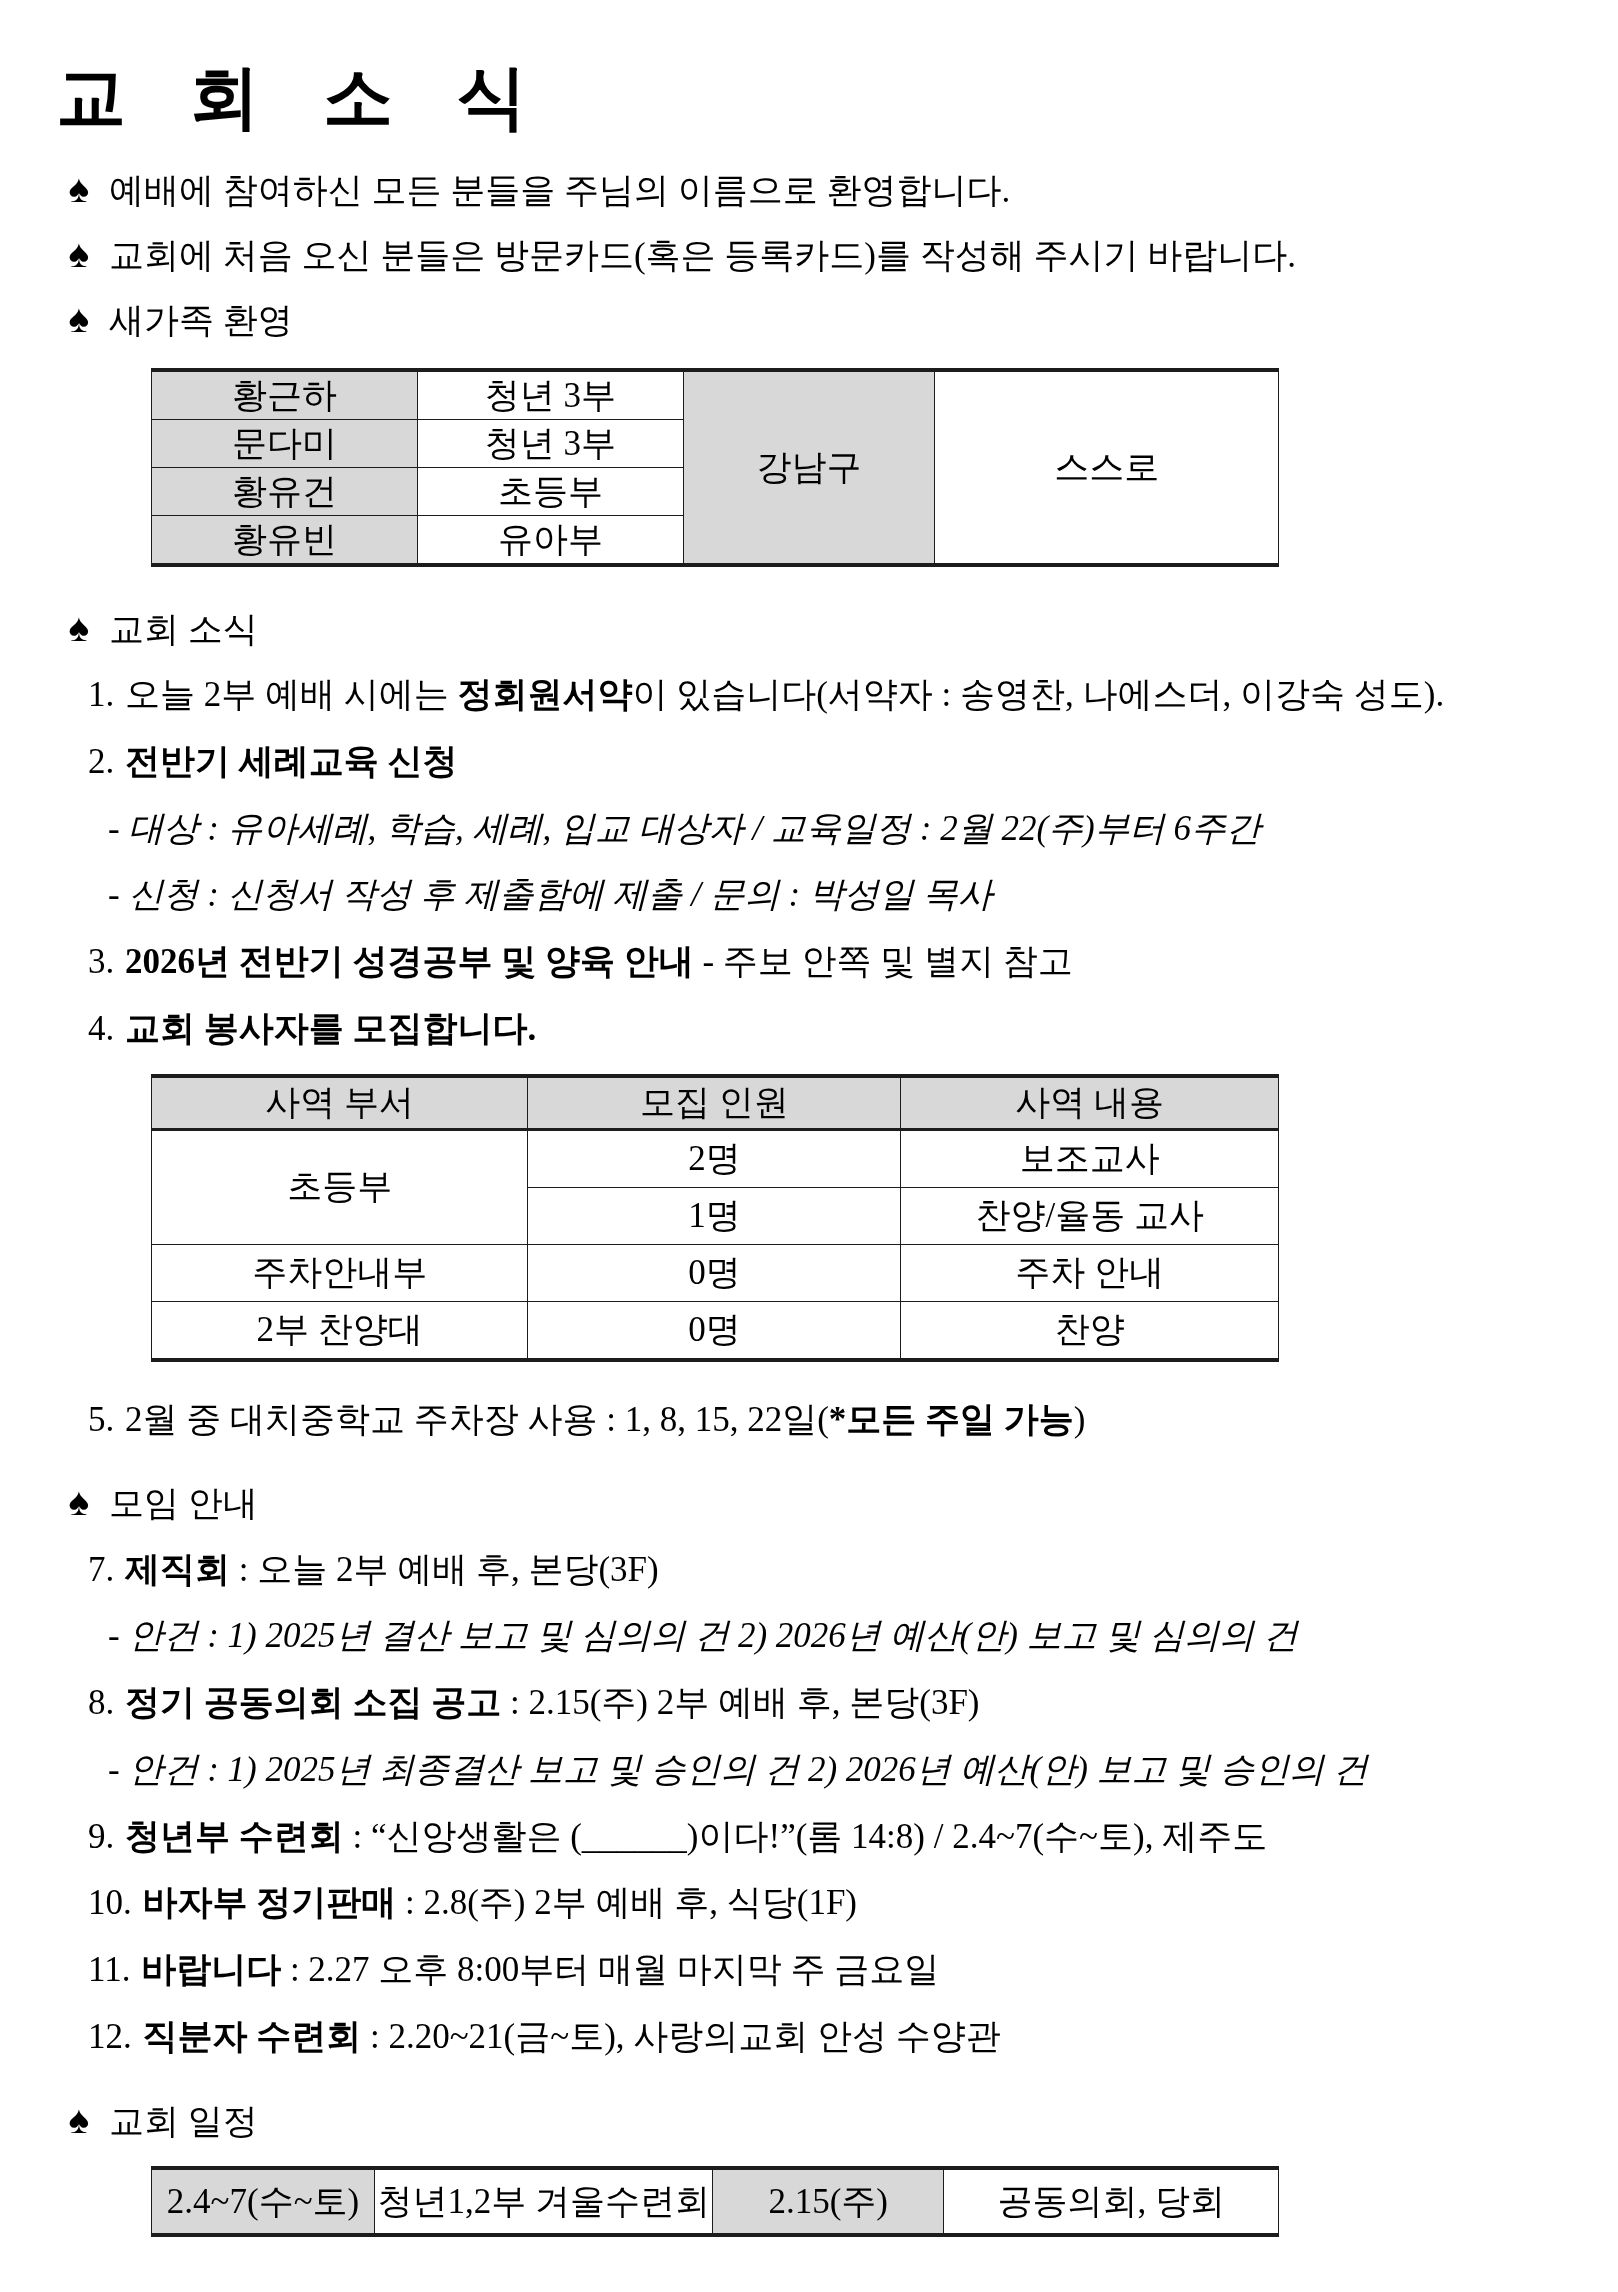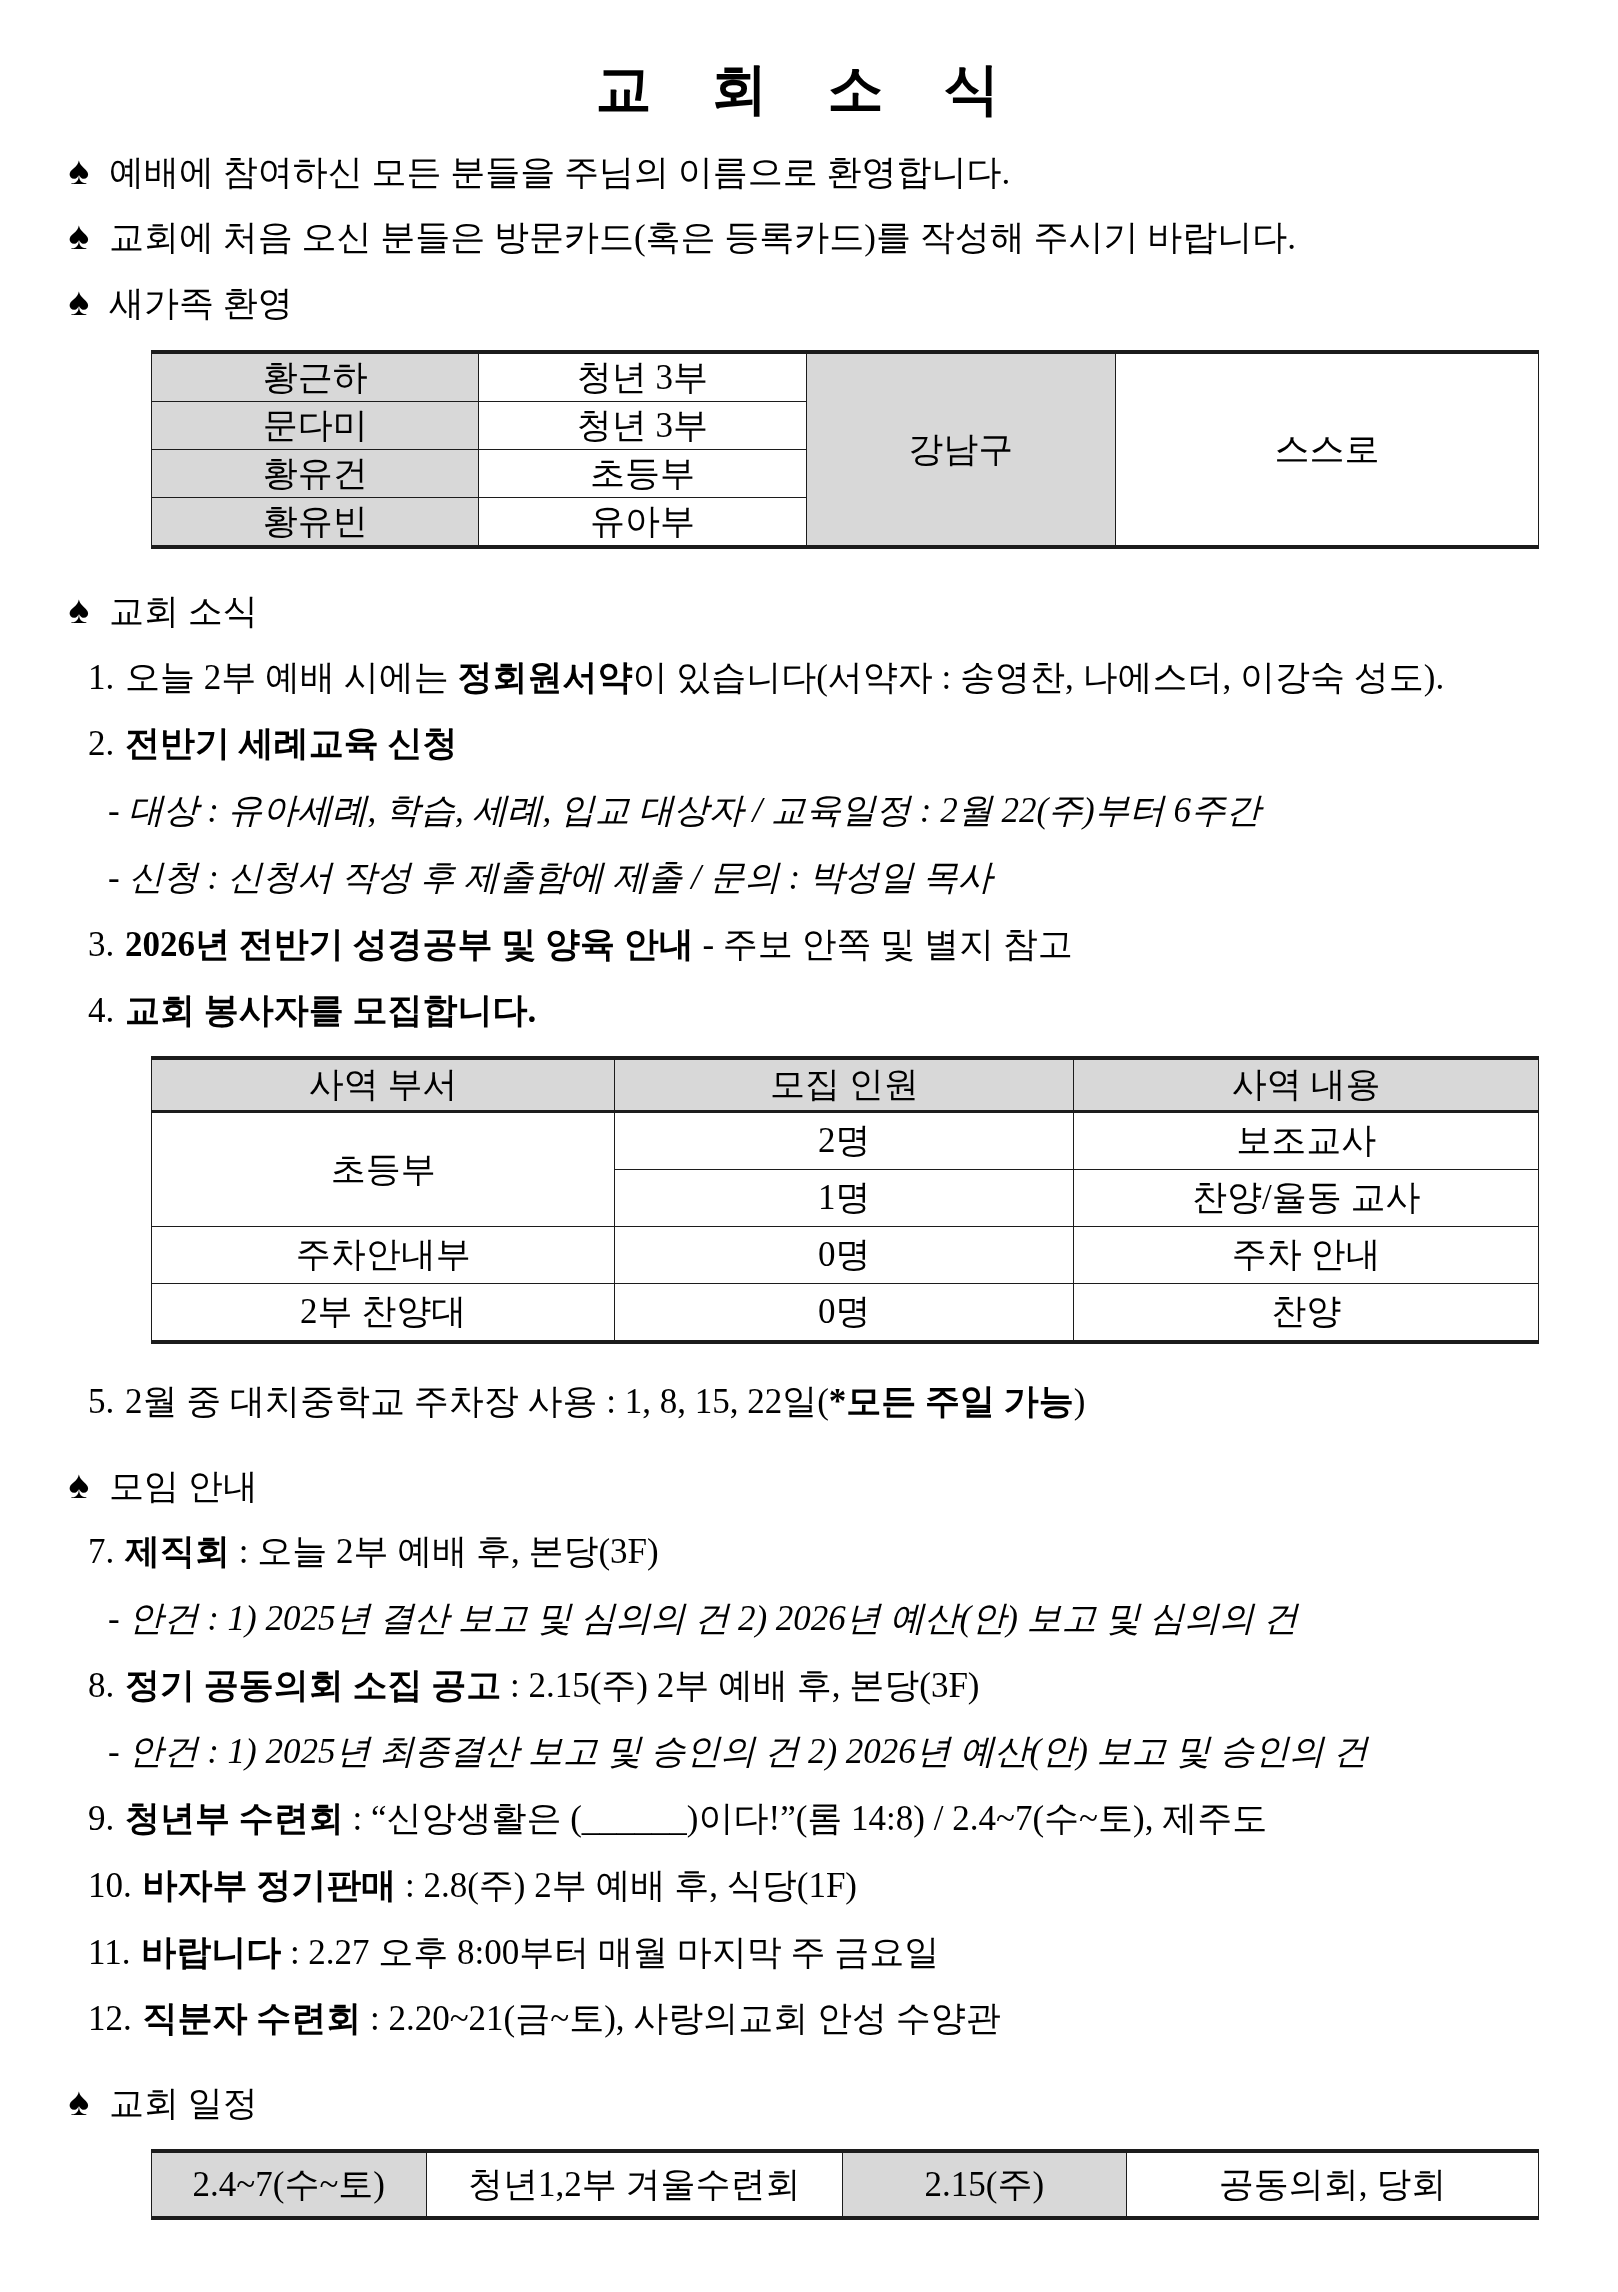--- a/index.html
+++ b/index.html
@@ -12,22 +12,21 @@
     color:#000;
     font-family:"Liberation Serif","DejaVu Serif",serif;
     font-size:35px;
     line-height:1.25;
     overflow:hidden;
     box-sizing:border-box;
     padding:47px 56px 18px 56px;
   }
   
   .doc-title{
-    text-align:center;
-    font-size:56px;
+    font-size:70px;
     font-weight:bold;
     letter-spacing:23px;
     margin:7.2px 0 27px 0;
     white-space:nowrap;
   }
   
   .bullet-line{
     display:flex;
     align-items:baseline;
     gap:19.7px;
@@ -44,21 +43,21 @@
   .item b{font-weight:bold;}
   .sub-item{
     margin:23px 0 23px 52px;
     white-space:nowrap;
     font-style:italic;
   }
   
   table{
     border-collapse:collapse;
     margin-left:95px;
-    width:1388px;
+    width:1128px;
     table-layout:fixed;
     text-align:center;
   }
   table.t-newcomer{margin-top:25px;}
   td,th{
     border:1.8px solid #1c1c1c;
     font-weight:normal;
     font-size:35px;
     padding:0;
     vertical-align:middle;

